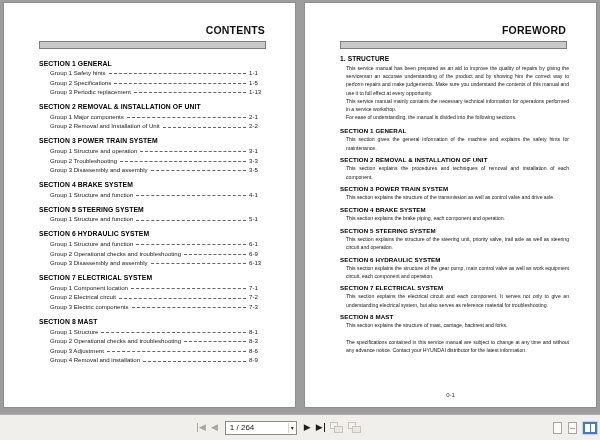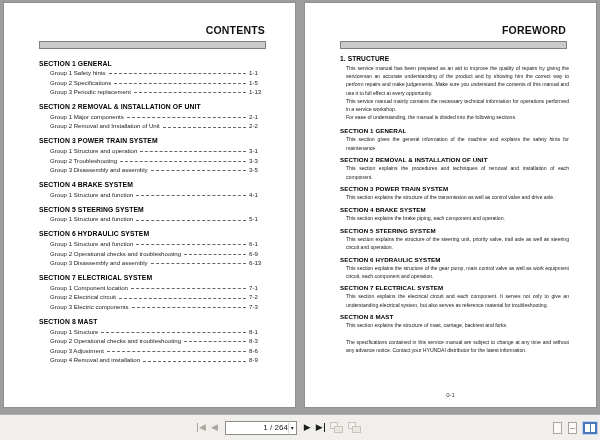--- a/index.html
+++ b/index.html
@@ -67,21 +67,21 @@
   }
   .nav-btn .glyph{display:inline-block;}
   .nav-btn.disabled{color:#aba69d;}
   .nav-btn.enabled{color:#1d1d1d;}
   .bar-left{border-left:1.5px solid currentColor;padding-left:1px;}
   .bar-right{border-right:1.5px solid currentColor;padding-right:1px;}
   .page-combo{
     width:72px;height:14px;background:#fff;border:1px solid #8f8c85;box-sizing:border-box;
     display:flex;align-items:center;font-size:8px;color:#222;padding:0 2px 0 4px;margin:0 2px;
   }
-  .combo-text{flex:1;text-align:right;}
+  .combo-text{flex:1;}
   .combo-sep{width:0;height:10px;border-left:1px solid #d8d5cf;margin-right:2px;}
   .combo-arrow{font-size:6px;color:#333;line-height:6px;}
   .pgicon{width:13px;height:12px;position:relative;display:inline-block;}
   .pgicon i{position:absolute;box-sizing:border-box;border:1px solid #c9c5bd;background:#f5f3f0;}
   .pgicon .back{left:0;top:0;width:8px;height:7px;}
   .pgicon .front{left:4px;top:4px;width:9px;height:7px;background:#eae7e2;}
   .view-icons{
     position:absolute;right:3px;top:0;height:100%;
     display:flex;align-items:center;gap:6px;
   }

